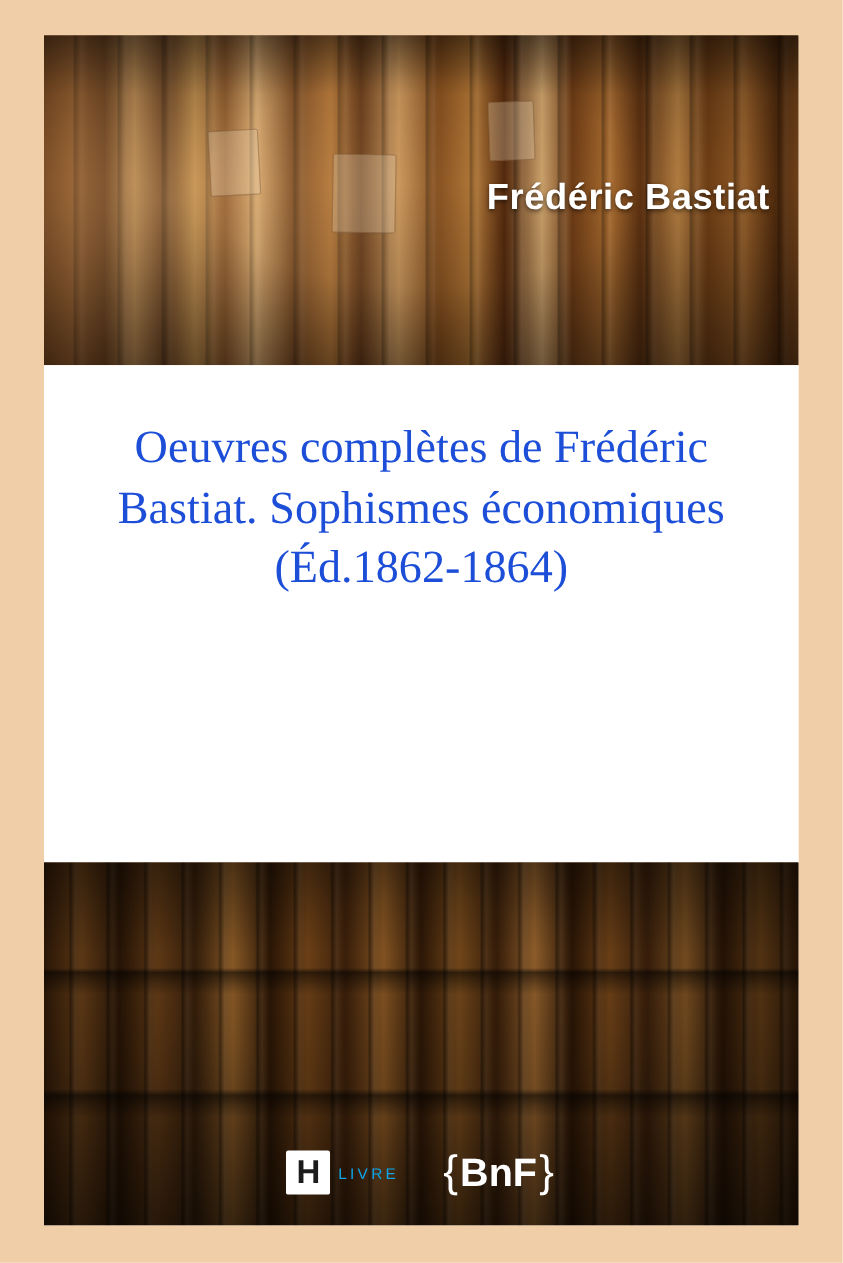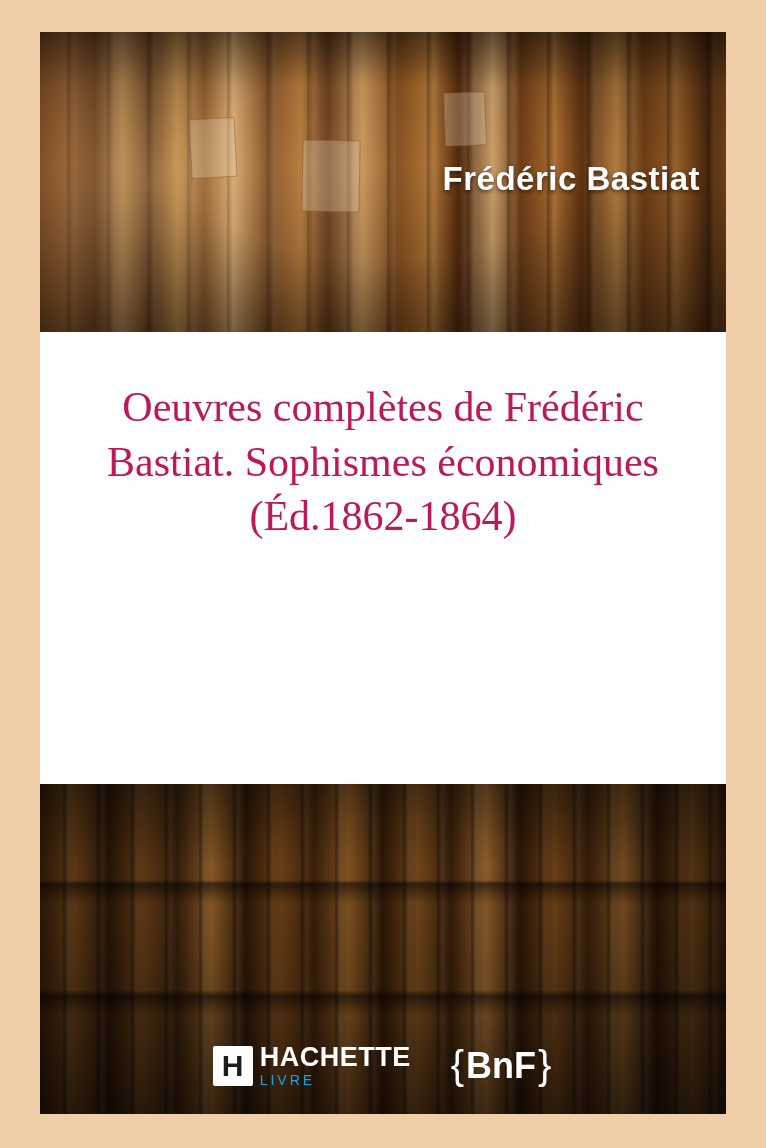--- a/index.html
+++ b/index.html
@@ -115,21 +115,21 @@
   }
   .book-title {
     position: absolute;
     left: 34px;
     right: 34px;
     top: 48px;
     text-align: center;
     font-family: "Liberation Serif", serif;
     font-size: 42px;
     line-height: 1.30;
-    color: #be185d;
+    color: #1d4ed8;
   }
 
   
   .photo-bottom {
     position: absolute;
     left: 0;
     top: 752px;
     width: 686px;
     height: 330px;
     overflow: hidden;
@@ -265,21 +265,20 @@
     <div class="photo-bottom">
       <div class="base"></div>
       <div class="shelf-spines"></div>
       <div class="shelf-rows"></div>
       <div class="vignette"></div>
 
       <div class="logos">
         <div class="hachette">
           <div class="h-mark">H</div>
           <div class="h-words">
-            <div class="h-name">HACHETTE</div>
             <div class="h-sub">LIVRE</div>
           </div>
         </div>
         <div class="bnf">
           <span class="brace">{</span>
           <span>BnF</span>
           <span class="brace">}</span>
         </div>
       </div>
     </div>

